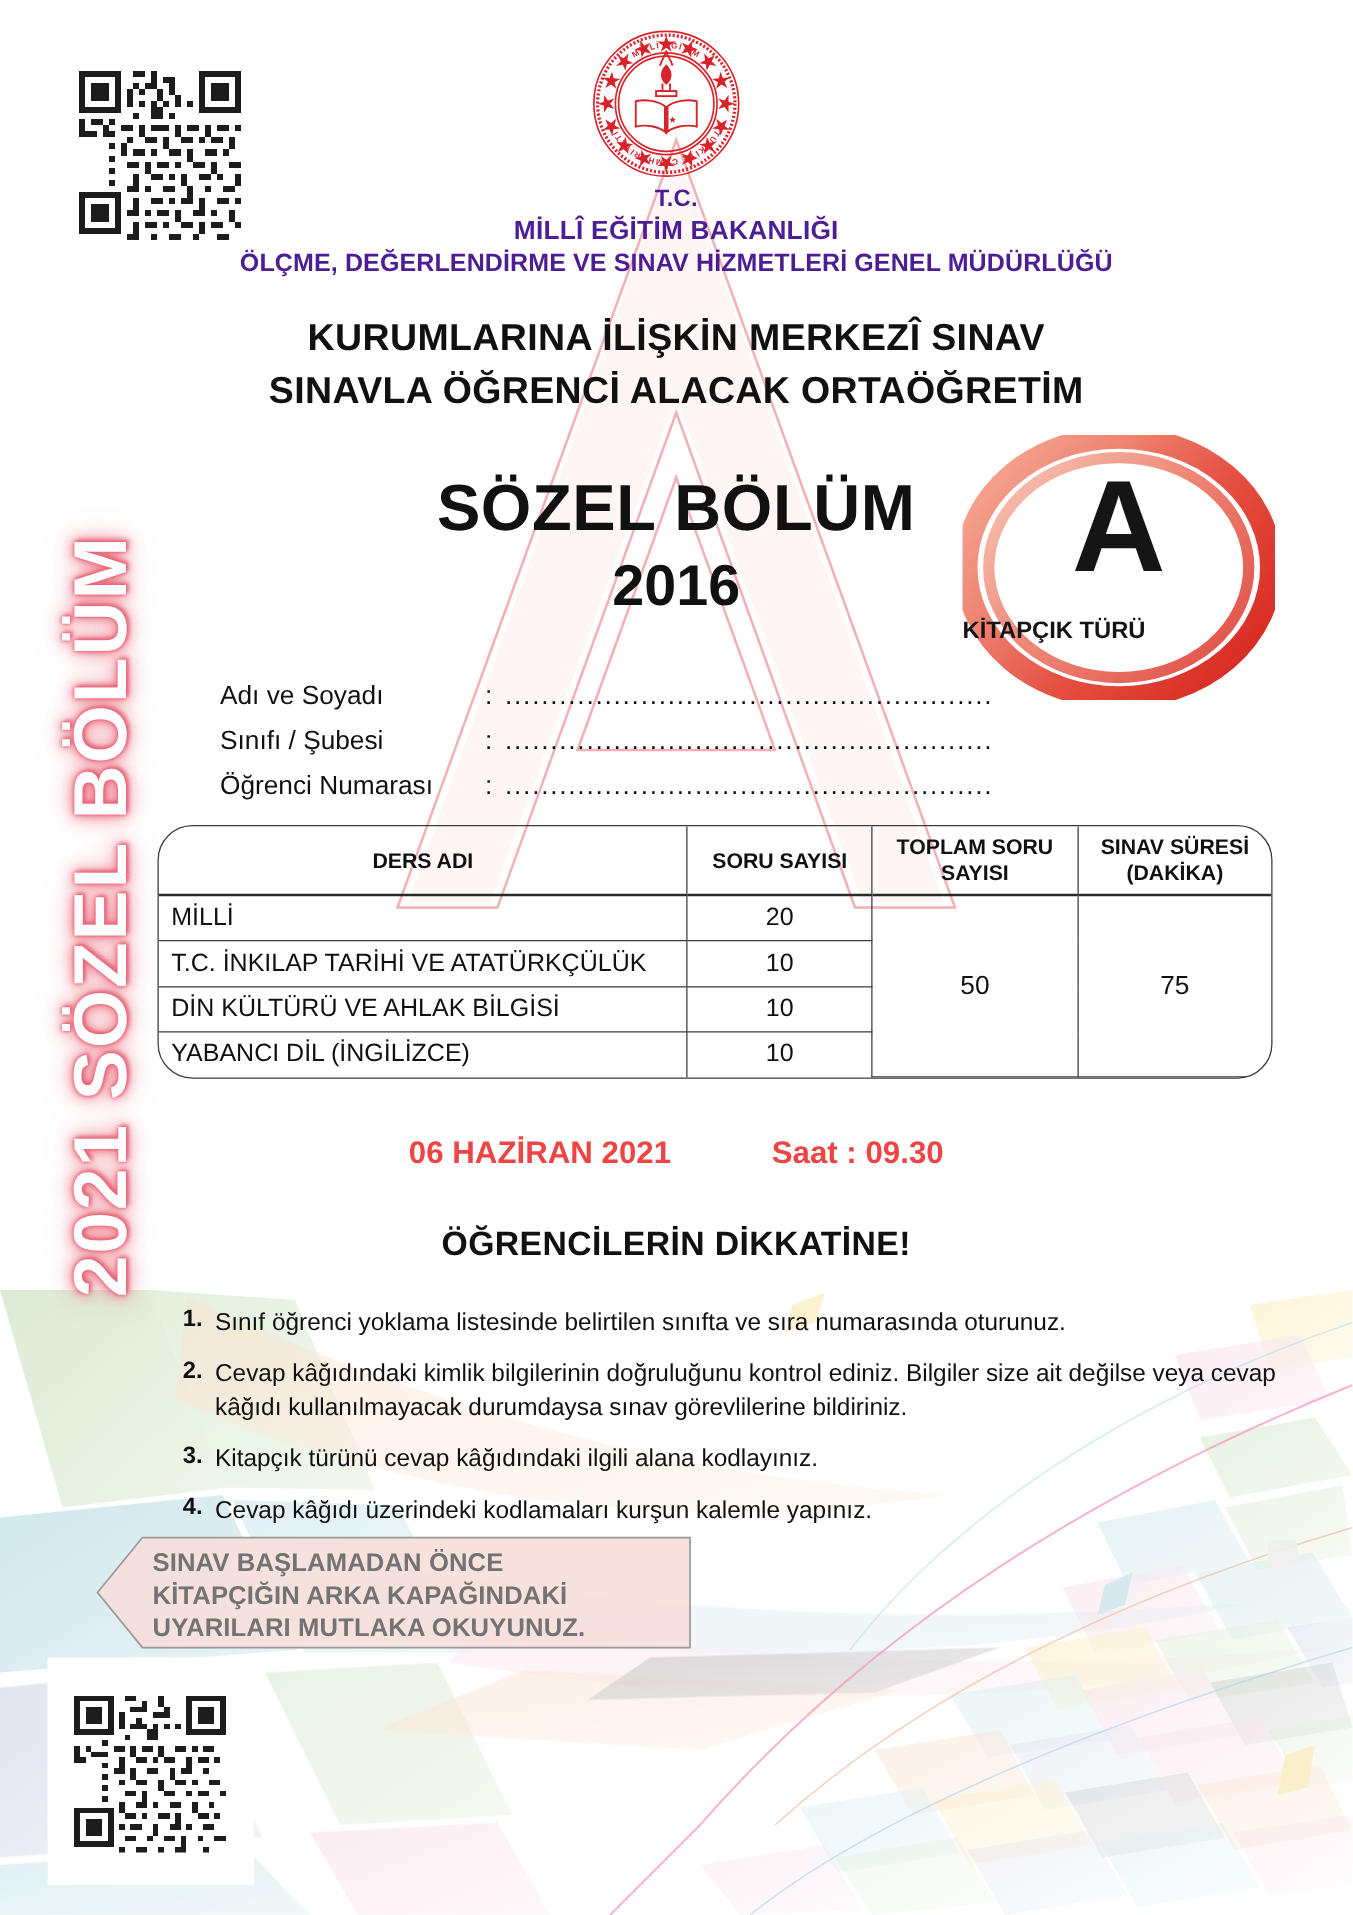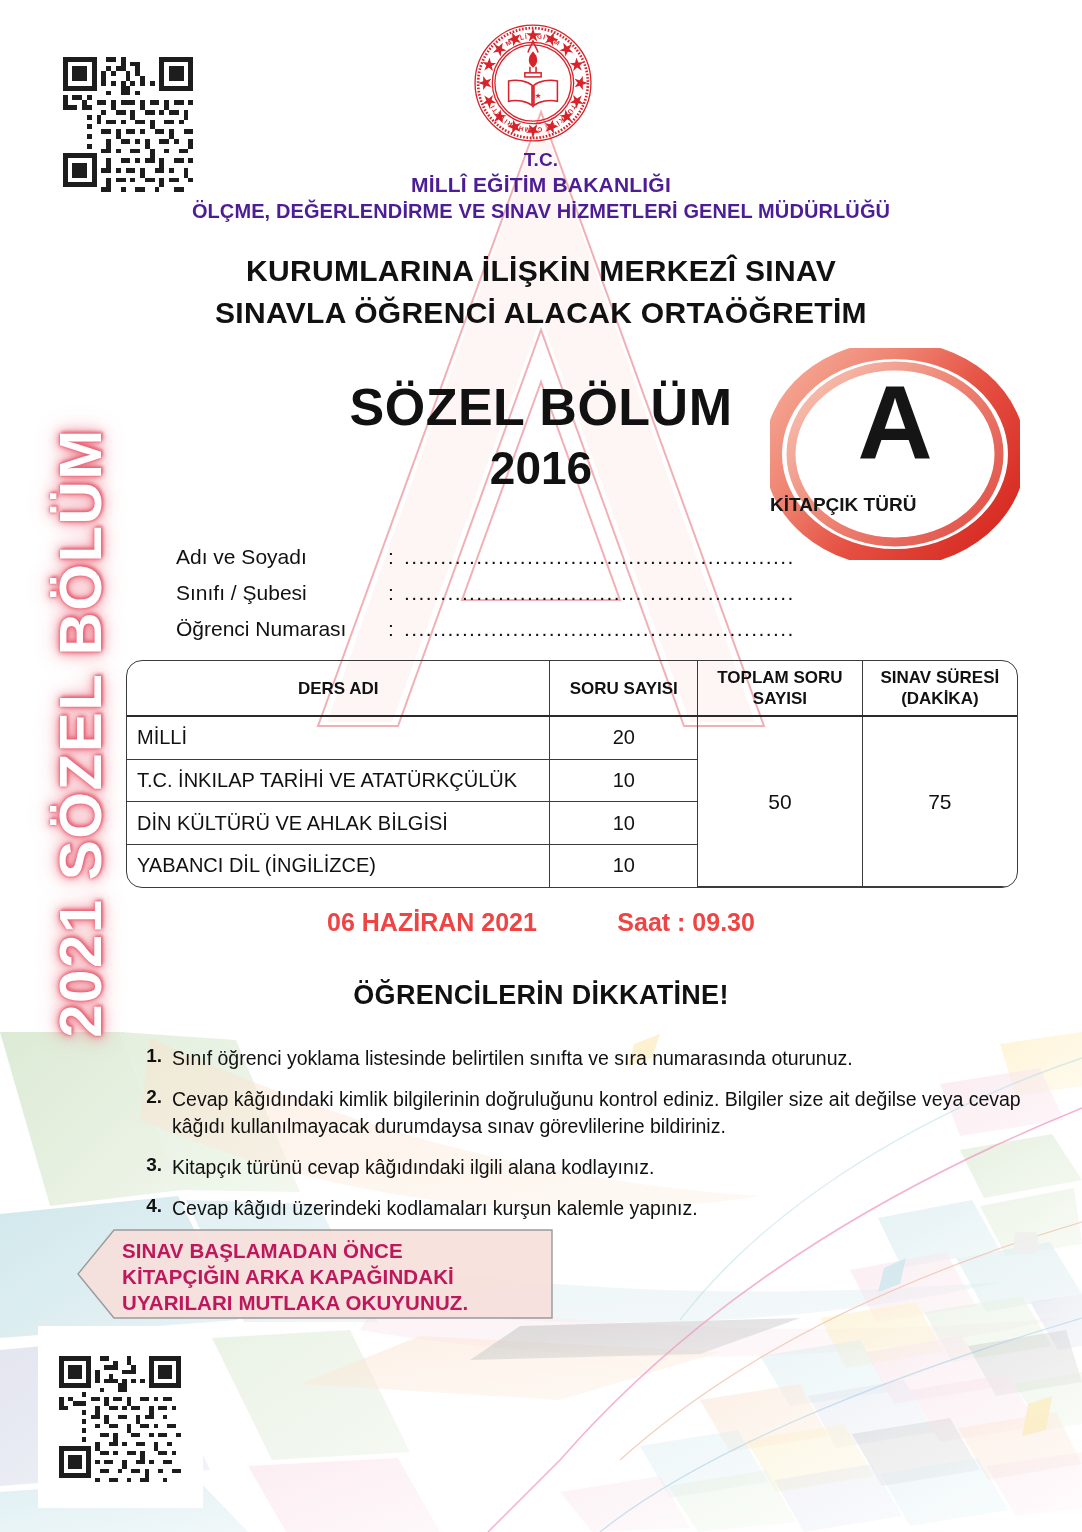--- a/index.html
+++ b/index.html
@@ -79,22 +79,22 @@
   .field-label { width: 212px; font-size: 21px; color: #111; }
   .field-colon { width: 16px; font-size: 21px; color: #111; }
   .field-dots {
     flex: 1; font-size: 21px; color: #111; letter-spacing: 1.4px;
     overflow: hidden; white-space: nowrap;
   }
   .field-row.r1 .field-dots { max-width: 388px; }
   .field-row.r2 .field-dots { max-width: 388px; }
   .field-row.r3 .field-dots { max-width: 388px; }
   .subj-table-wrap {
-    position: absolute; left: 126px; top: 660px; width: 892px; height: 228px;
-    border: 1.6px solid #3b3b3b; border-radius: 16px; overflow: hidden;
+    position: absolute; left: 126px; top: 660px; width: 892px; height: 203px;
+    border: 1.6px solid #3b3b3b; border-radius: 28px; overflow: hidden;
     background: rgba(255,255,255,0.0);
   }
   .subj-table-wrap table { width: 100%; height: 100%; border-collapse: collapse; }
   .subj-table-wrap th, .subj-table-wrap td {
     border: 1px solid #3b3b3b; color: #111; vertical-align: middle;
   }
   .subj-table-wrap thead th {
     font-size: 17px; font-weight: bold; text-align: center;
     padding: 6px 4px; line-height: 21px;
     border-bottom: 2.2px solid #2a2a2a;
@@ -131,21 +131,21 @@
   .instructions { position: absolute; left: 138px; top: 1045px; width: 902px; }
   .ins-item { display: flex; margin-bottom: 14px; }
   .ins-num { width: 34px; flex: none; font-size: 19px; font-weight: bold; color: #111; text-align: right; padding-right: 10px; }
   .ins-text { flex: 1; font-size: 19.5px; line-height: 27px; color: #111; }
 
   
   .warn-box { position: absolute; left: 76px; top: 1228px; width: 478px; height: 92px; }
   .warn-box svg { position: absolute; left: 0; top: 0; width: 478px; height: 92px; }
   .warn-text {
     position: absolute; left: 46px; top: 10px; width: 420px;
-    font-size: 20.5px; font-weight: bold; line-height: 26px; color: #be185d;
+    font-size: 20.5px; font-weight: bold; line-height: 26px; color: #737373;
     letter-spacing: .1px;
   }
 
   
   .side-title {
     position: absolute;
     left: -241px; top: 690px;
     width: 660px; height: 86px;
     transform: rotate(-90deg);
     transform-origin: center center;

